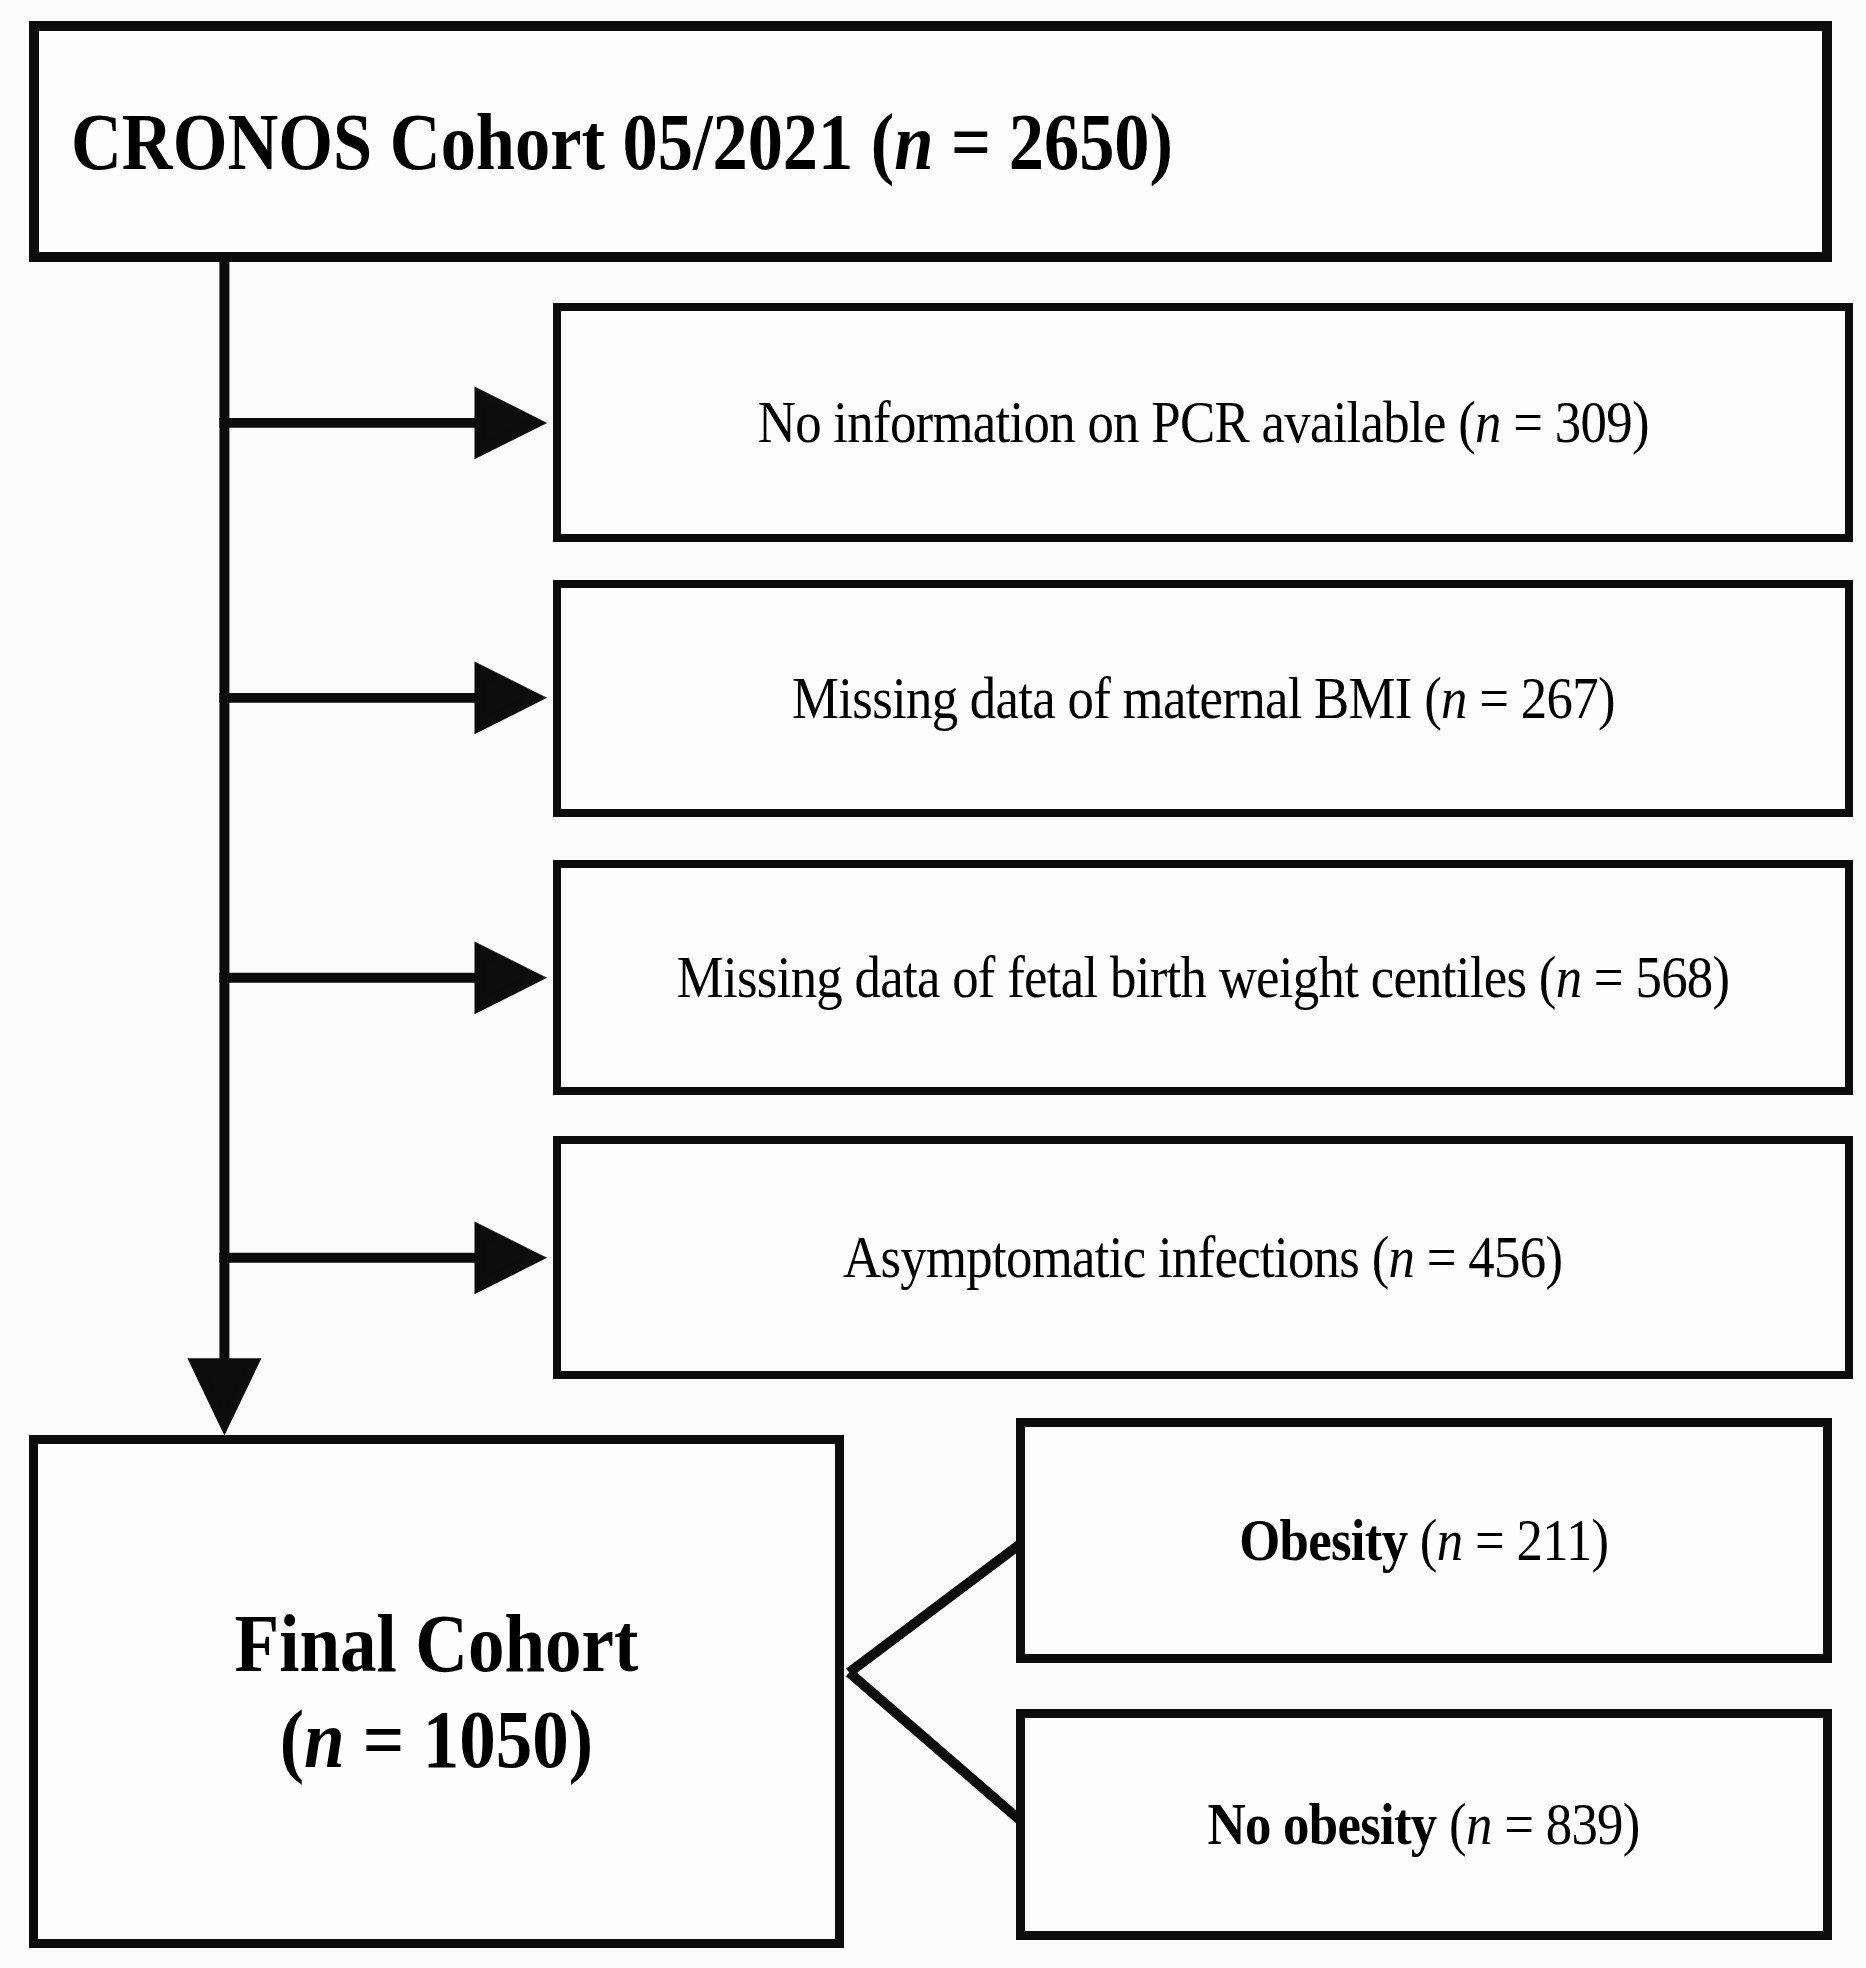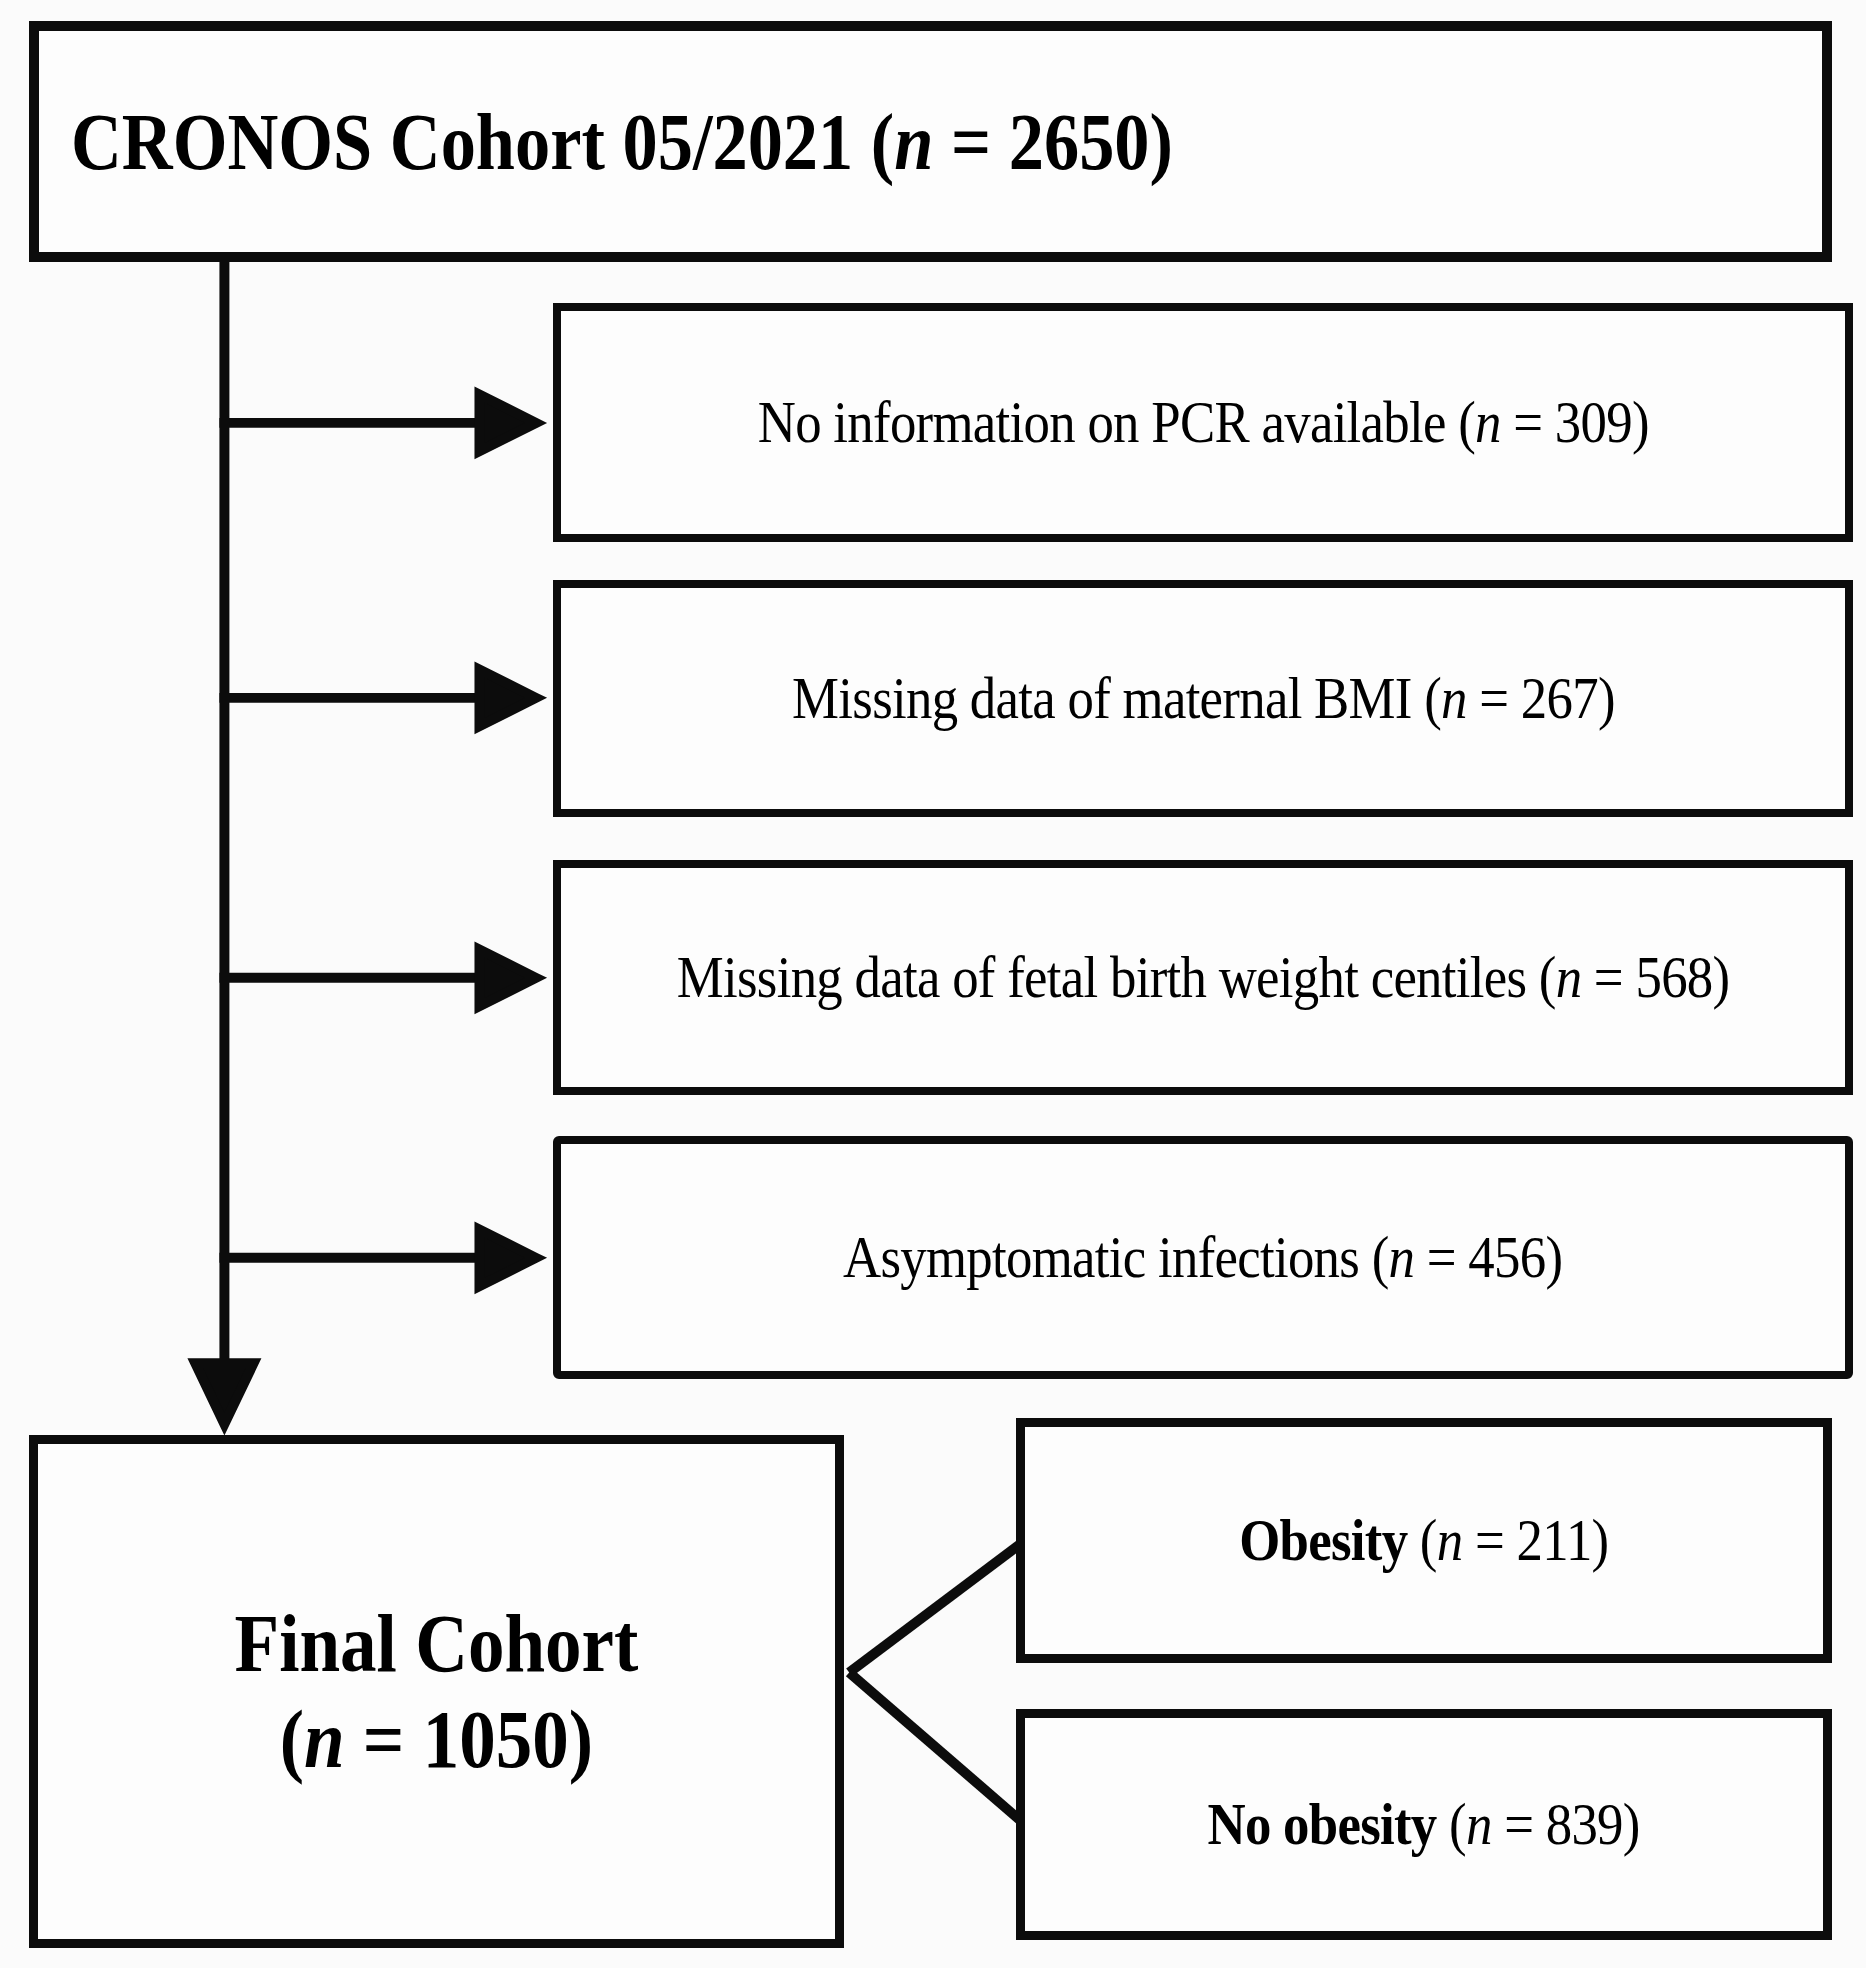--- a/index.html
+++ b/index.html
@@ -32,21 +32,21 @@
   
   .top-box{left:29px;top:21px;width:1803px;height:241px;border-width:10px;justify-content:flex-start;}
   .top-box .txt{font-size:80px;font-weight:700;transform-origin:left center;margin-left:32px;}
 
   
   .excl{left:553px;width:1300px;}
   .excl .txt{font-size:60px;letter-spacing:-0.8px;}
   .excl-1{top:303px;height:239px;}
   .excl-2{top:580px;height:237px;}
   .excl-3{top:860px;height:235px;}
-  .excl-4{top:1136px;height:243px;border-radius:6px;}
+  .excl-4{top:1136px;height:243px;}
 
   
   .final-box{left:29px;top:1435px;width:815px;height:513px;border-width:9.1px;}
   .final-box .txt{font-size:83px;font-weight:700;text-align:center;}
 
   
   .outcome{left:1016px;width:816px;border-width:9.1px;}
   .outcome .txt{font-size:60px;letter-spacing:-0.8px;}
   .obesity-box{top:1418px;height:245px;}
   .noobesity-box{top:1709px;height:231px;text-align:center;}

